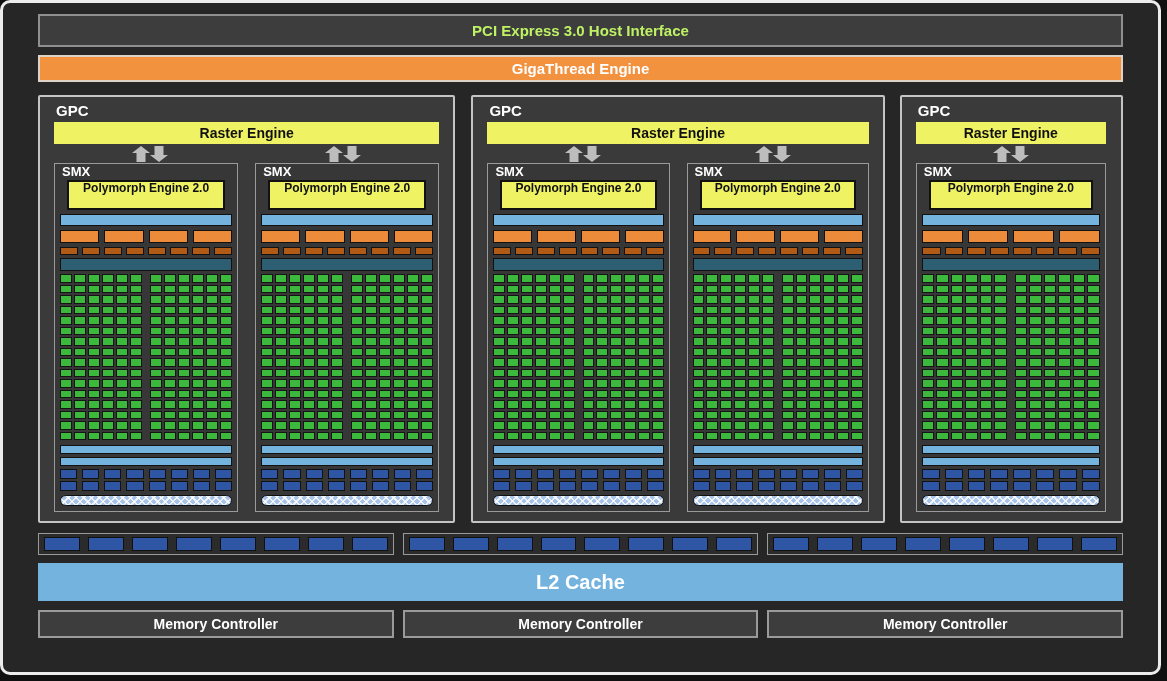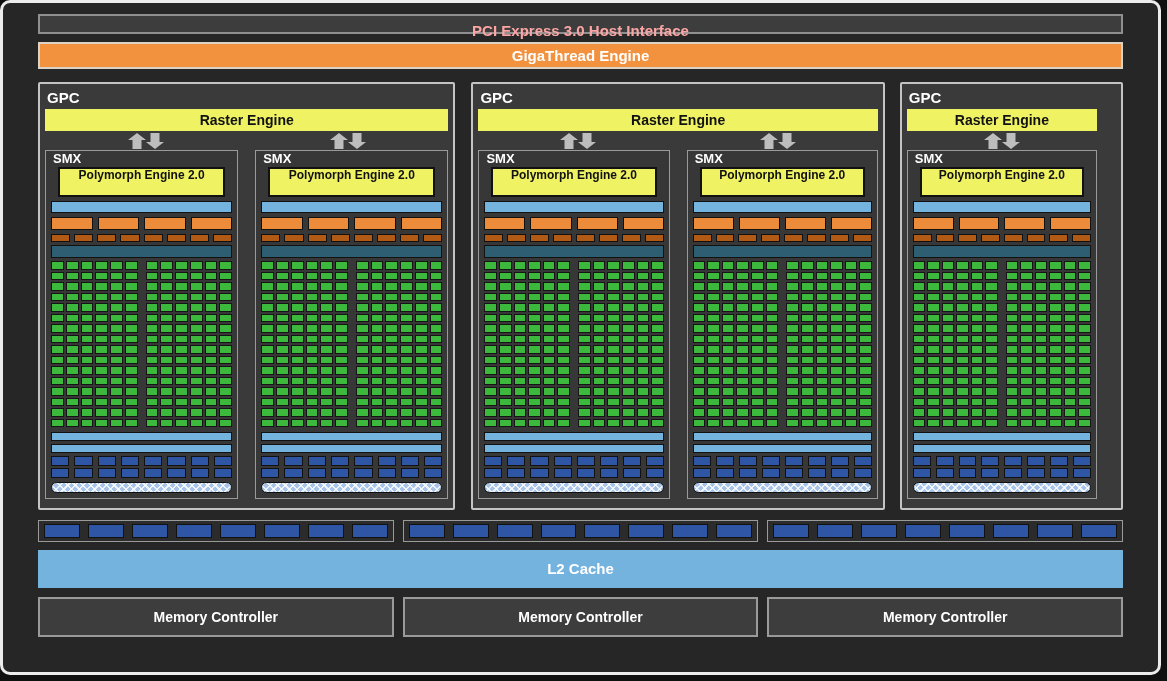--- a/index.html
+++ b/index.html
@@ -5,33 +5,33 @@
   html,body{margin:0;padding:0;background:#101010;}
   *{box-sizing:border-box;}
   .frame{
     position:relative;width:1161px;height:675px;margin:0;
     border:3px solid var(--frame-border,#ececec);border-radius:10px;
     background:var(--background,#262626);overflow:hidden;
     font-family:"Liberation Sans",sans-serif;font-weight:bold;
   }
   .bar{text-align:center;}
   .pci{
-    margin:11px 35px 0;height:20px;line-height:29px;
+    margin:11px 35px 0;height:33px;line-height:29px;
     background:var(--panel-fill,#3d3d3d);border:2px solid var(--panel-border,#8f8f8f);
-    color:#fca5a5;font-size:15px;
+    color:#bef264;font-size:15px;
   }
   .giga{
     margin:8px 35px 0;height:27px;line-height:23px;
     background:var(--gigathread-orange,#f2913e);border:2px solid #ddd2c6;
     color:#fff;font-size:15px;
   }
   .gpc-row{margin:13px 35px 0;height:428px;display:flex;}
   .gpc{
     background:#3a3a3a;border:2px solid var(--gpc-border,#c4c4c4);border-radius:2px;
-    display:flex;flex-direction:column;padding:2px 5px 9px;
+    display:flex;flex-direction:column;padding:2px 14px 9px;
   }
   .gpc:nth-child(1){width:421px;margin-right:16px;}
   .gpc:nth-child(2){width:417px;margin-right:15px;}
   .gpc:nth-child(3){width:225px;}
   .gpc-label{height:23px;line-height:23px;color:#fff;font-size:15px;padding-left:2px;}
   .raster{
     height:22px;line-height:22px;background:var(--engine-yellow,#eef263);
     color:#111;font-size:14px;text-align:center;
   }
   .gpc.single .raster,.gpc.single .arrow-row,.gpc.single .smx-row{width:190px;}
@@ -71,23 +71,23 @@
       var(--hatch-blue,#a8c4e8);
   }
   .rop-row{margin:10px 35px 0;height:22px;display:flex;gap:9px;}
   .rop-group{
     flex:1;border:1px solid #9a9a9a;background:#2b2b2b;
     display:flex;gap:8px;padding:3px 5px;
   }
   .rop-seg{flex:1;background:var(--navy-blue,#2f55a5);border:1px solid #111;}
   .l2{
     margin:8px 35px 0;height:38px;line-height:38px;
-    background:var(--light-blue,#74b3de);color:#fff;font-size:15px;
+    background:var(--light-blue,#74b3de);color:#fff;font-size:20px;
   }
-  .mc-row{margin:9px 35px 0;display:flex;gap:9px;height:40px;}
+  .mc-row{margin:9px 35px 0;display:flex;gap:9px;height:28px;}
   .mc{
     flex:1;background:var(--panel-fill,#3d3d3d);border:2px solid #9a9a9a;
     color:#fff;font-size:14px;display:flex;align-items:center;justify-content:center;
   }
 </style>
 </head>
 <body>
 
 <div class="frame">
   <div class="bar pci">

